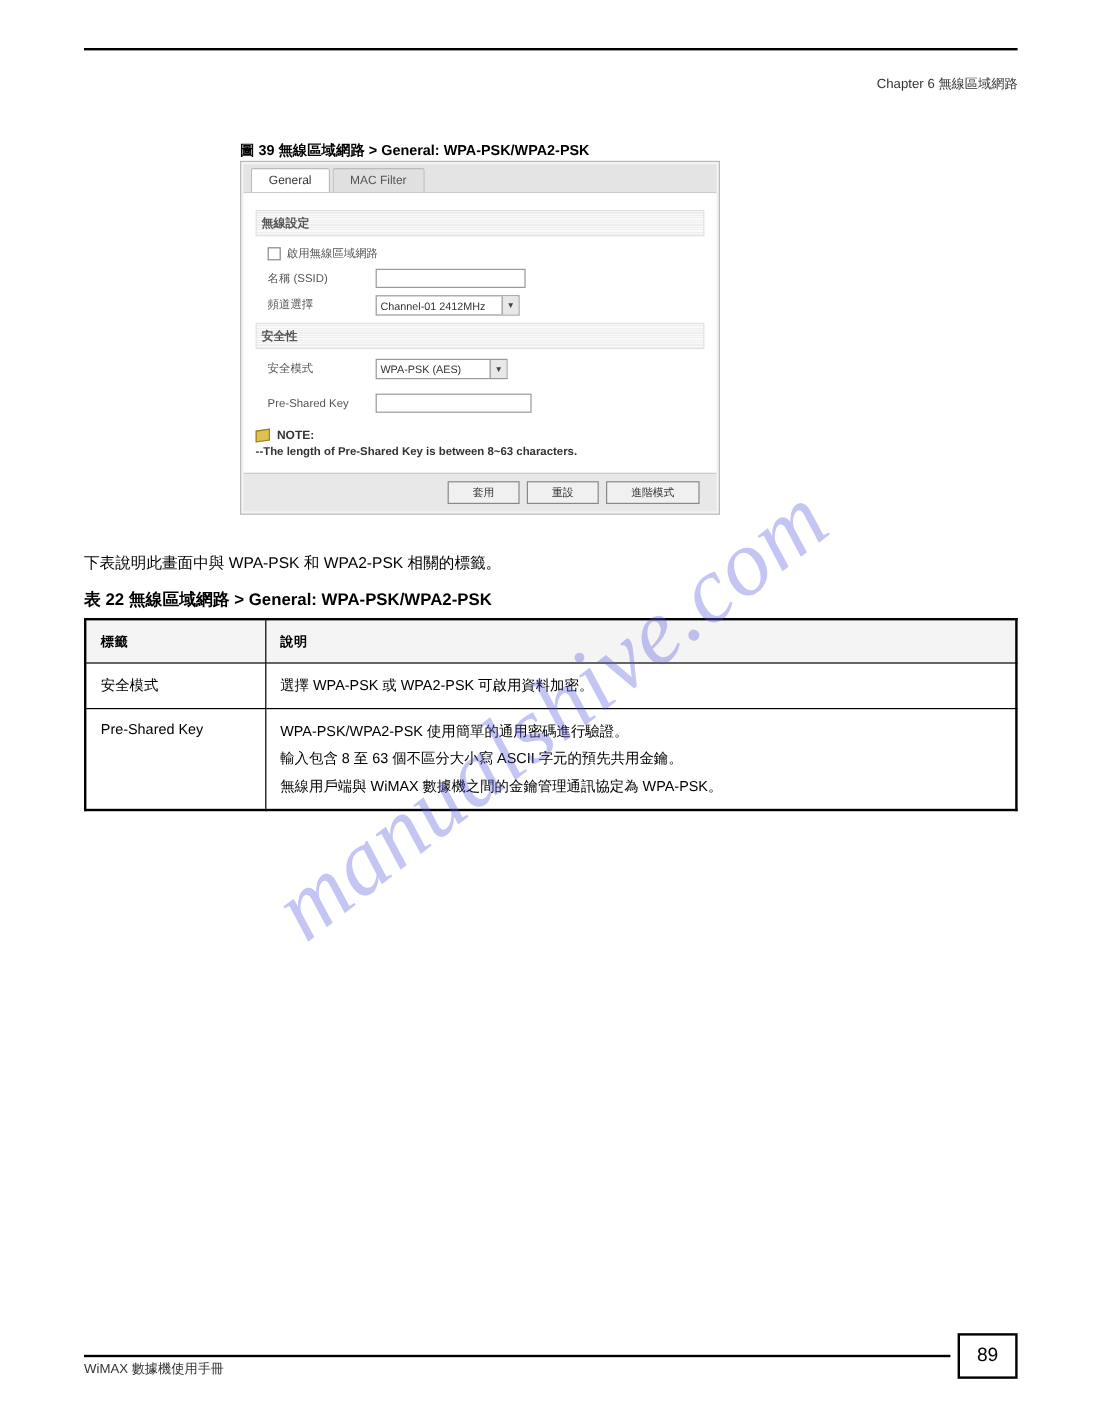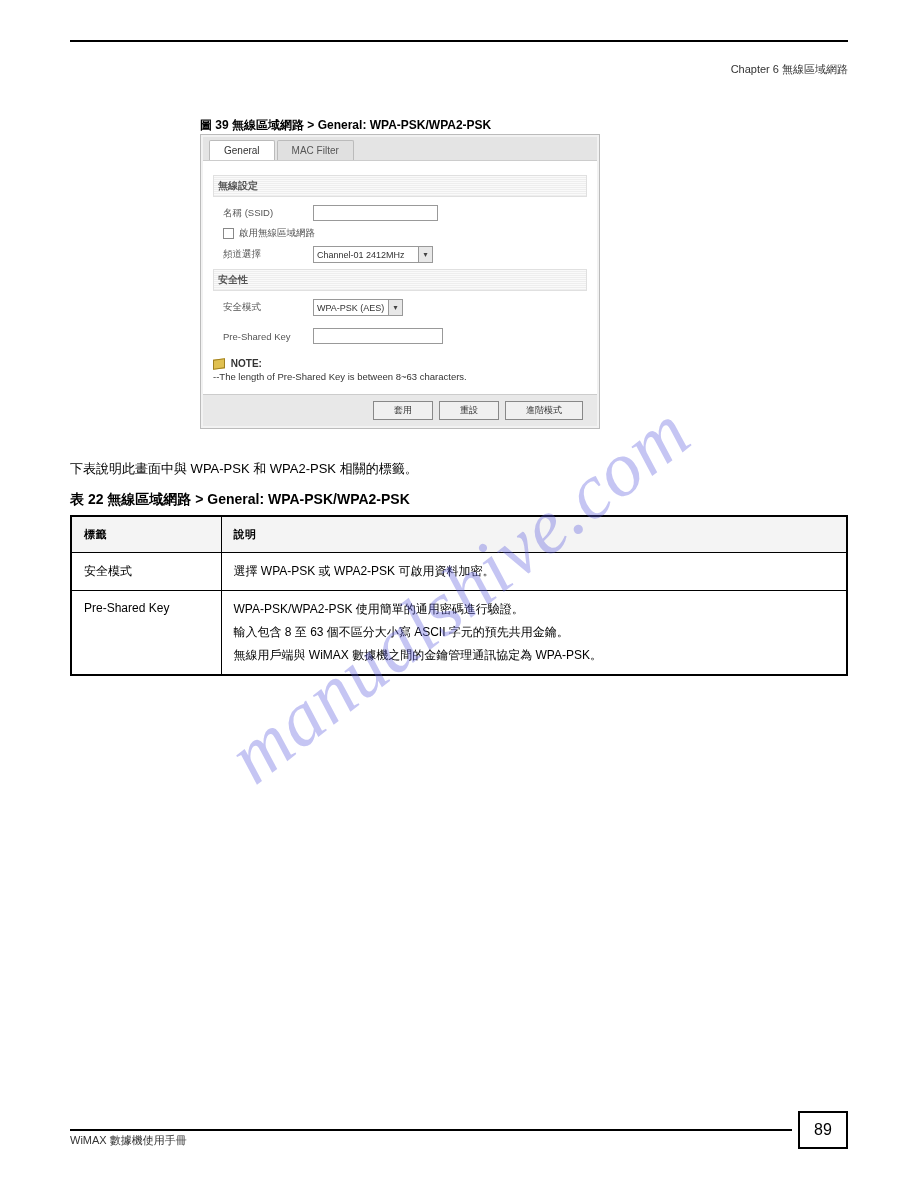--- a/index.html
+++ b/index.html
@@ -123,39 +123,39 @@
       background: #e8e8e8;
       border-left: 1px solid #999;
       display: flex;
       align-items: center;
       justify-content: center;
       margin-left: auto;
       font-size: 8px;
       color: #444;
     }
     .select-channel { width: 120px; }
-    .select-mode { width: 90px; }
+    .select-mode { width: 110px; }
     .note-block {
       margin-top: 14px;
       font-size: 10px;
       color: #333;
     }
     .note-icon {
       display: inline-block;
       width: 12px;
       height: 10px;
       background: #e0c050;
       border: 1px solid #a08020;
       transform: skewY(-8deg);
       margin-right: 3px;
       vertical-align: middle;
     }
     .note-title { font-weight: bold; text-align: center; }
     .note-text {
-      font-weight: normal;
+      font-weight: bold;
       font-size: 9.5px;
       margin-top: 2px;
     }
     .panel-footer {
       background: #e8e8e8;
       display: flex;
       justify-content: flex-end;
       gap: 6px;
       padding: 6px 14px;
       border-top: 1px solid #ccc;
@@ -258,26 +258,26 @@
 <div class="figure-wrap">
   <div class="config-panel">
     <div class="tab-bar">
       <div class="tab active">General</div>
       <div class="tab">MAC Filter</div>
     </div>
     <div class="panel-body">
       <div class="section-header">無線設定</div>
 
       <div class="form-row">
+        <span class="checkbox-box"></span>
+        <span>啟用無線區域網路</span>
+      </div>
+      <div class="form-row">
         <span class="label">名稱 (SSID)</span>
         <span class="text-input wide"></span>
-      </div>
-      <div class="form-row">
-        <span class="checkbox-box"></span>
-        <span>啟用無線區域網路</span>
       </div>
       <div class="form-row">
         <span class="label">頻道選擇</span>
         <span class="select-box select-channel">
           <span>Channel-01 2412MHz</span>
           <span class="chev">▾</span>
         </span>
       </div>
 
       <div class="section-header">安全性</div>

